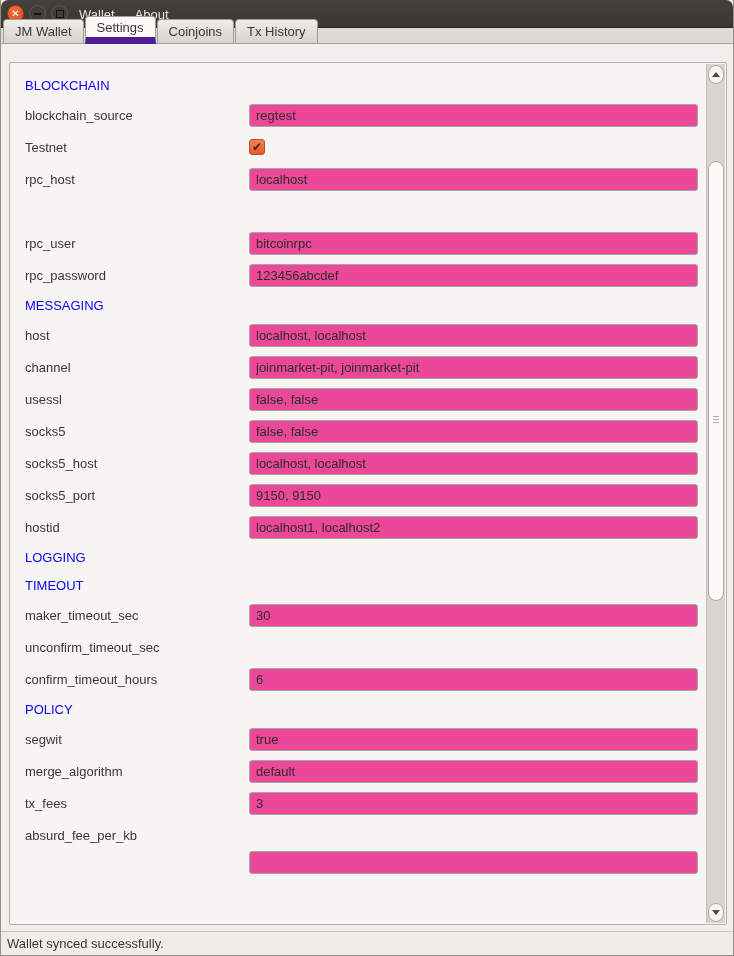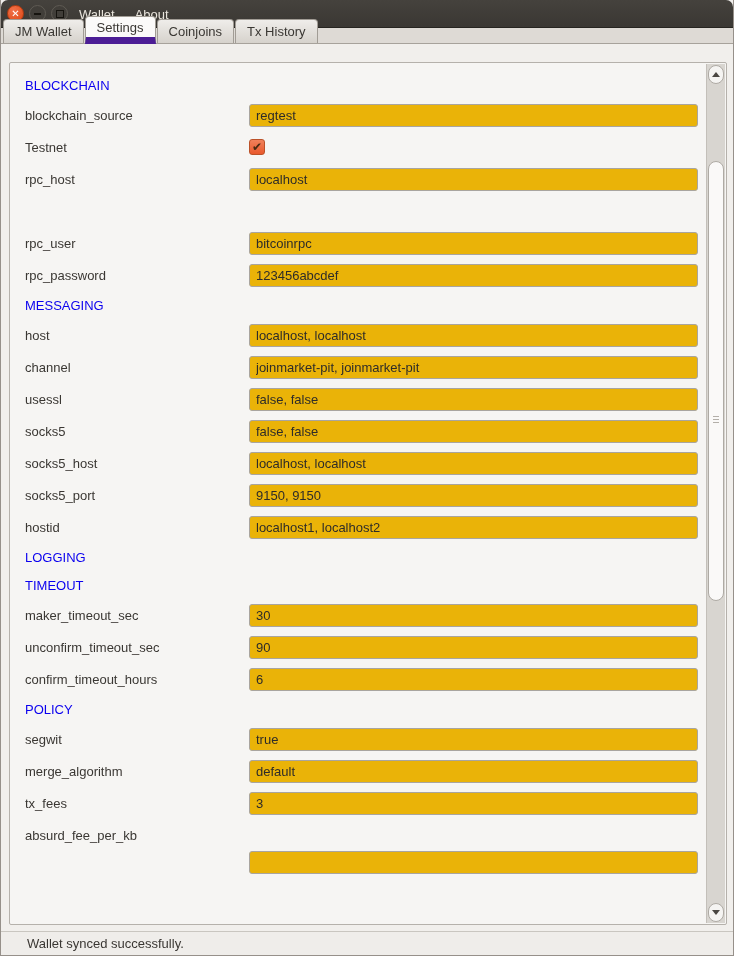--- a/index.html
+++ b/index.html
@@ -37,21 +37,21 @@
   
   .content{position:absolute;left:0;top:57px;width:100%;height:678px;background:#f1efec;}
   .scrollframe{position:absolute;left:8px;top:5px;width:718px;height:863px;background:#f6f5f3;
                border:1px solid #b5b1ab;border-radius:2px;box-sizing:border-box;overflow:hidden;}
   .formarea{position:absolute;left:0;top:0;right:20px;bottom:0;overflow:hidden;padding-top:8px;}
 
   .section-header{height:28px;line-height:30px;padding-left:15px;font-size:13px;color:#0b00ef;}
   .row{height:32px;display:flex;align-items:center;padding-left:15px;}
   .rowlabel{width:224px;font-size:13px;color:#3a3733;flex:0 0 224px;}
   .tinput{width:449px;height:23px;box-sizing:border-box;border:1px solid #a9a59f;border-radius:3px;
-          background:#eab308;font-family:"Liberation Sans","DejaVu Sans",sans-serif;font-size:13px;
+          background:#ec4899;font-family:"Liberation Sans","DejaVu Sans",sans-serif;font-size:13px;
           color:#2e2c29;padding:0 6px;outline:none;}
   .checkbox{width:16px;height:16px;box-sizing:border-box;border:1px solid #bb5128;border-radius:3px;
             background:linear-gradient(#f0815b,#e9592c);display:flex;align-items:center;
             justify-content:center;color:#472a12;font-size:12px;font-weight:bold;cursor:default;}
   .row.partial{align-items:flex-start;}
   .row.partial .tinput{margin-left:224px;}
 
   
   .sbar{position:absolute;top:1px;right:1px;width:19px;bottom:1px;background:#d8d5d0;
         border-left:1px solid #c3bfb9;box-sizing:border-box;}
@@ -64,21 +64,21 @@
           border-bottom:5px solid #4a4742;}
   .tri-down{width:0;height:0;border-left:4px solid transparent;border-right:4px solid transparent;
             border-top:5px solid #4a4742;}
   .sthumb{position:absolute;left:1px;width:16px;top:97px;height:440px;background:#faf9f8;
           border:1px solid #aeaaa4;border-radius:8px;box-sizing:border-box;}
   .grip{position:absolute;left:4px;top:58%;width:6px;}
   .grip span{display:block;height:1px;background:#b3afa9;margin-bottom:2px;}
 
   
   .statusbar{position:absolute;left:0;bottom:0;width:100%;height:24px;background:#efedea;
-             border-top:1px solid #c9c6c0;box-sizing:border-box;display:flex;align-items:center;padding-left:20px;}
+             border-top:1px solid #c9c6c0;box-sizing:border-box;display:flex;align-items:center;}
   .statustext{padding-left:6px;font-size:13px;color:#3a3733;}
 </style>
 </head>
 <body>
 
 <div class="window">
 
   <div class="titlebar">
     <div class="winbtns">
       <div class="wbtn close">✕</div>
@@ -160,21 +160,20 @@
             <input type="text" class="tinput" value="localhost1, localhost2" style="">
           </div>
           <div class="section-header">LOGGING</div>
           <div class="section-header">TIMEOUT</div>
           <div class="row">
             <div class="rowlabel">maker_timeout_sec</div>
             <input type="text" class="tinput" value="30" style="">
           </div>
           <div class="row">
             <div class="rowlabel">unconfirm_timeout_sec</div>
-            <input type="text" class="tinput" value="90" style="">
           </div>
           <div class="row">
             <div class="rowlabel">confirm_timeout_hours</div>
             <input type="text" class="tinput" value="6" style="">
           </div>
           <div class="section-header">POLICY</div>
           <div class="row">
             <div class="rowlabel">segwit</div>
             <input type="text" class="tinput" value="true" style="">
           </div>

